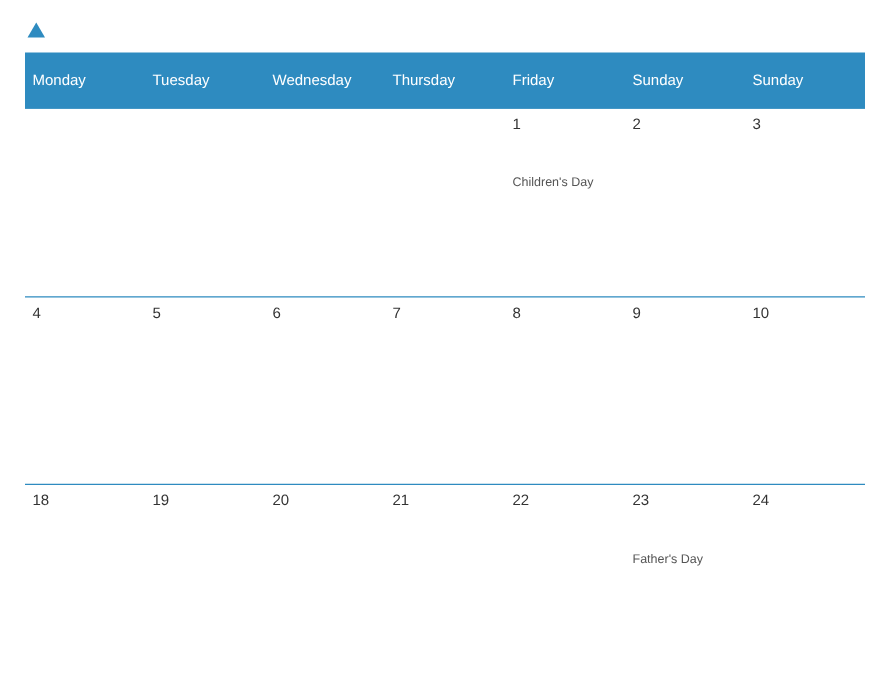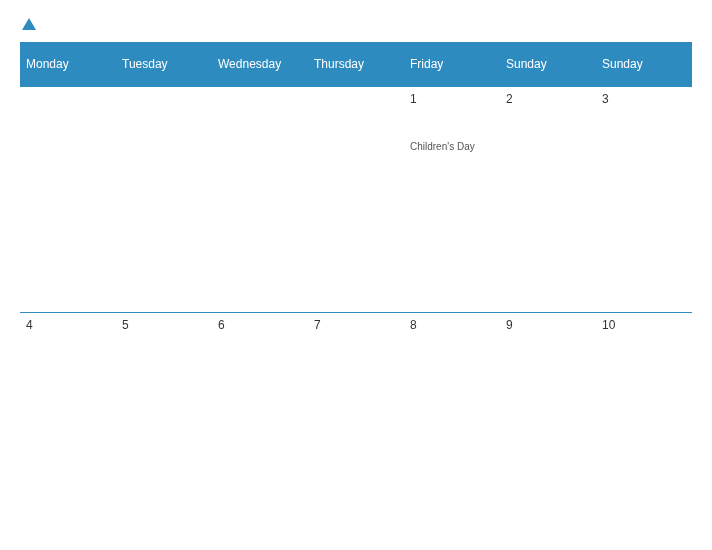--- a/index.html
+++ b/index.html
@@ -181,15 +181,39 @@
           <td>
             <span class="day-num">8</span>
           </td>
           <td>
             <span class="day-num">9</span>
           </td>
           <td>
             <span class="day-num">10</span>
           </td>
         </tr>
+        <tr>
+          <td>
+            <span class="day-num">18</span>
+          </td>
+          <td>
+            <span class="day-num">19</span>
+          </td>
+          <td>
+            <span class="day-num">20</span>
+          </td>
+          <td>
+            <span class="day-num">21</span>
+          </td>
+          <td>
+            <span class="day-num">22</span>
+          </td>
+          <td>
+            <span class="day-num">23</span>
+            <span class="holiday">Father's Day</span>
+          </td>
+          <td>
+            <span class="day-num">24</span>
+          </td>
+        </tr>
       </tbody>
   </table>
 </div>
 
 </body></html>

